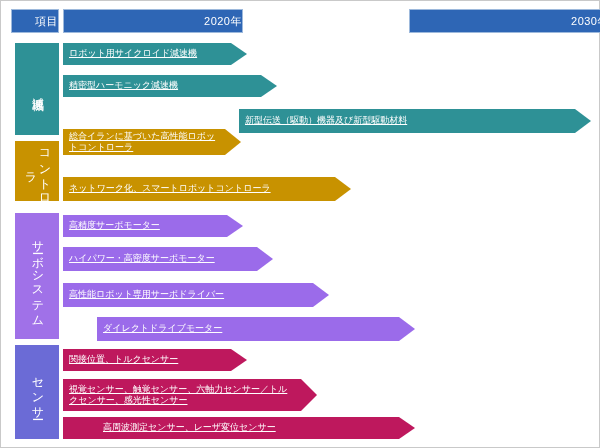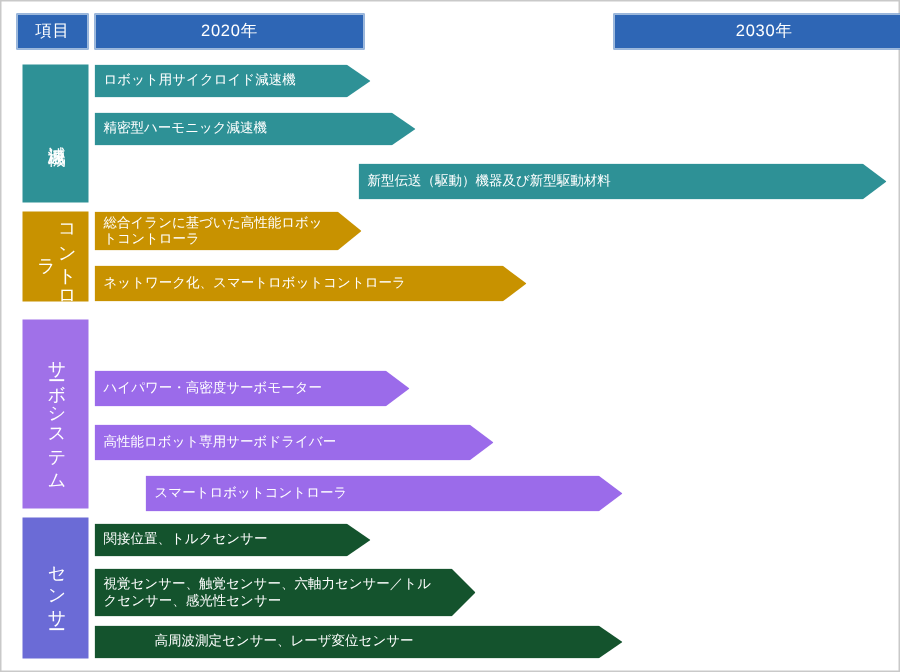--- a/index.html
+++ b/index.html
@@ -34,21 +34,21 @@
   .hdr-cell {
     position: absolute;
     top: 8px;
     height: 24px;
     background: #2E66B5;
     border: 1px solid #9DB9DC;
     box-sizing: border-box;
     color: #ffffff;
     font-size: 11px;
     line-height: 22px;
-    text-align: center;
+    text-align: right;
     letter-spacing: 0.5px;
     white-space: nowrap;
   }
   .hdr-item  { left: 10px;  width: 48px; }
   .hdr-c1    { left: 62px;  width: 180px; }
   .hdr-c2    { left: 246px; width: 170px; }
   .hdr-c3    { left: 408px; width: 201px; }
 
   
   .cat-label {
@@ -79,31 +79,31 @@
     box-sizing: border-box;
     color: #ffffff;
     font-size: 9px;
     line-height: 1.25;
     display: flex;
     align-items: center;
     padding-left: 6px;
     padding-right: 22px;
     overflow: hidden;
   }
-  .bar span { display: block; }
+  .bar span { display: block; text-decoration: underline; }
 
   
   .bar.arrow {
     clip-path: polygon(0 0, calc(100% - 16px) 0, 100% 50%, calc(100% - 16px) 100%, 0 100%);
   }
 
   .teal   { background: #2E9196; }
   .gold   { background: #C89200; }
   .purple { background: #9B6BEA; }
-  .indigo { background: #14532d; }
+  .indigo { background: #be185d; }
 
   .cat-teal   { background: #2E9196; }
   .cat-gold   { background: #C89200; }
   .cat-purple { background: #A071E8; }
   .cat-indigo { background: #6B6BD6; }
 </style>
 </head>
 <body>
 
 <div id="roadmap">
@@ -127,43 +127,46 @@
   </div>
 
   <div class="bar arrow teal" style="left:62px; top:74px; width:214px; height:22px;">
     <span>精密型ハーモニック減速機</span>
   </div>
 
   <div class="cat-label cat-gold" style="top:140px; height:60px;">
     <span class="vtext two-col">コントローラ</span>
   </div>
 
-  <div class="bar arrow gold" style="left:62px; top:140px; width:178px; height:26px;">
+  <div class="bar arrow gold" style="left:62px; top:128px; width:178px; height:26px;">
     <span>総合イランに基づいた高性能ロボットコントローラ</span>
   </div>
 
   <div class="bar arrow gold" style="left:62px; top:176px; width:288px; height:24px;">
     <span>ネットワーク化、スマートロボットコントローラ</span>
   </div>
 
   <div class="cat-label cat-purple" style="top:212px; height:126px;">
     <span class="vtext">サーボシステム</span>
   </div>
 
+  <div class="bar arrow purple" style="left:62px; top:214px; width:180px; height:22px;">
+    <span>高精度サーボモーター</span>
+  </div>
 
   <div class="bar arrow purple" style="left:62px; top:282px; width:266px; height:24px;">
     <span>高性能ロボット専用サーボドライバー</span>
   </div>
 
   <div class="bar arrow purple" style="left:62px; top:246px; width:210px; height:24px;">
     <span>ハイパワー・高密度サーボモーター</span>
   </div>
 
   <div class="bar arrow purple" style="left:96px; top:316px; width:318px; height:24px;">
-    <span>スマートロボットコントローラ</span>
+    <span>ダイレクトドライブモーター</span>
   </div>
 
   <div class="cat-label cat-indigo" style="top:344px; height:94px;">
     <span class="vtext">センサー</span>
   </div>
 
   <div class="bar arrow indigo" style="left:62px; top:348px; width:184px; height:22px;">
     <span>関接位置、トルクセンサー</span>
   </div>
 

